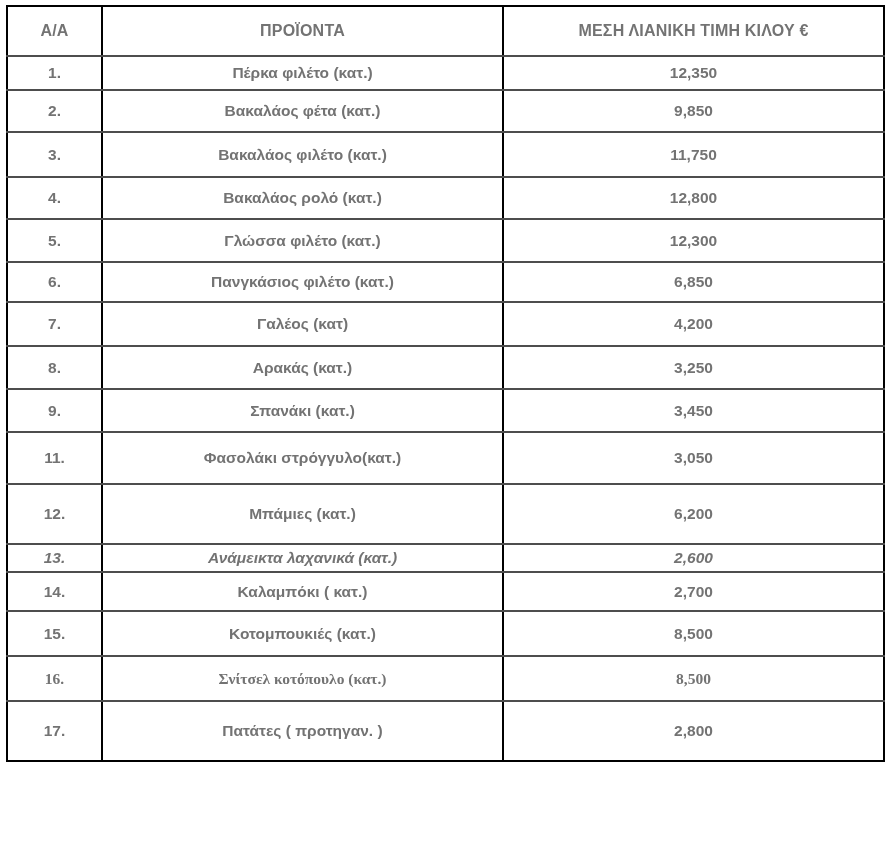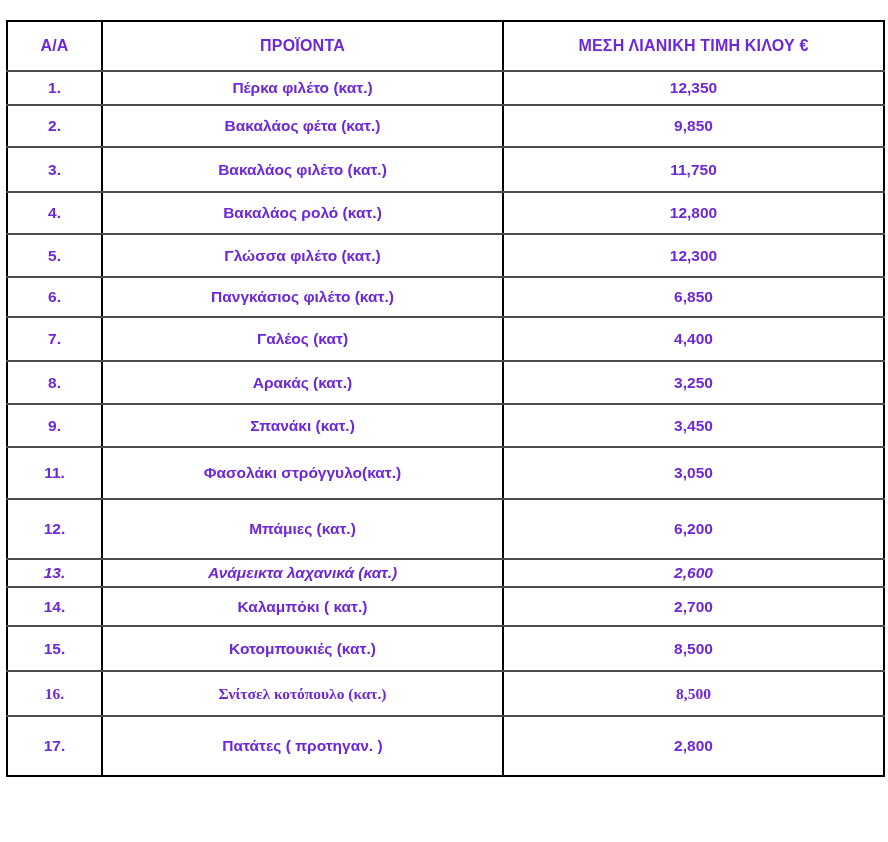--- a/index.html
+++ b/index.html
@@ -6,26 +6,26 @@
     margin: 0;
     padding: 0;
     background: #ffffff;
     width: 888px;
     height: 842px;
     font-family: "Liberation Sans", sans-serif;
   }
   #price-table {
     position: absolute;
     left: 6px;
-    top: 20px;
+    top: 5px;
     width: 877px;
     border-collapse: collapse;
     table-layout: fixed;
     border: 2px solid #000000;
-    color: #6d28d9;
+    color: #737373;
   }
   #price-table col.col-index   { width: 95px;  }
   #price-table col.col-product { width: 401px; }
   #price-table col.col-price   { width: 381px; }
   #price-table th, #price-table td {
     border-left: 2px solid #000000;
     border-right: 2px solid #000000;
     border-top: 2px solid #4d4d4d;
     border-bottom: 2px solid #4d4d4d;
     text-align: center;
@@ -106,21 +106,21 @@
         <td>12,300</td>
       </tr>
       <tr>
         <td>6.</td>
         <td>Πανγκάσιος φιλέτο (κατ.)</td>
         <td>6,850</td>
       </tr>
       <tr>
         <td>7.</td>
         <td>Γαλέος (κατ)</td>
-        <td>4,400</td>
+        <td>4,200</td>
       </tr>
       <tr>
         <td>8.</td>
         <td>Αρακάς (κατ.)</td>
         <td>3,250</td>
       </tr>
       <tr>
         <td>9.</td>
         <td>Σπανάκι (κατ.)</td>
         <td>3,450</td>

